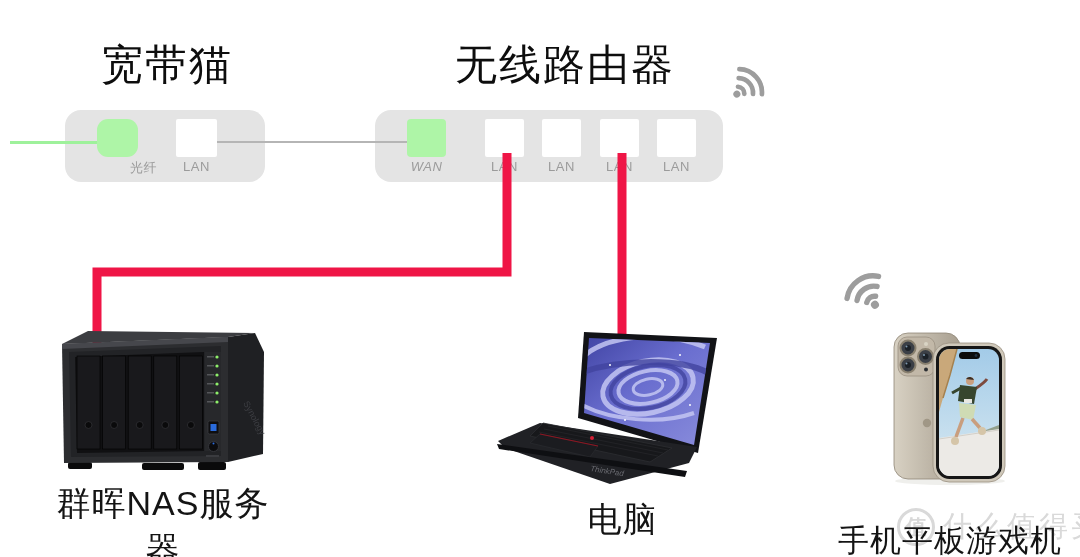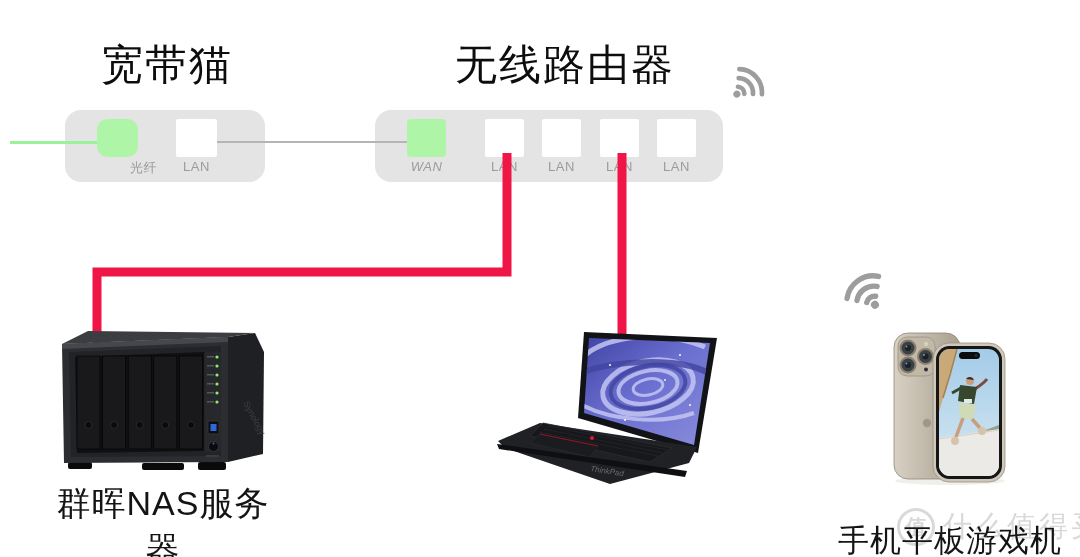--- a/index.html
+++ b/index.html
@@ -273,20 +273,21 @@
         <path d="M92,99 L100,108" stroke="#c99e7e" stroke-width="3.5" fill="none"></path>
         <circle cx="75" cy="121" r="4" fill="#d5c5a8"></circle>
         <circle cx="102" cy="111" r="4" fill="#d5c5a8"></circle>
       </g>
       <rect x="79" y="32" width="21" height="7" rx="3.5" fill="#0c0c0c"></rect>
       <circle cx="96" cy="35.5" r="1.4" fill="#20303e"></circle>
     </g>
   </svg>
 
   <div class="dev-label lbl-nas">群晖NAS服务器</div>
+  <div class="dev-label lbl-pc">电脑</div>
   <div class="dev-label lbl-mobile">手机平板游戏机</div>
 
   <div class="watermark">
     <div class="wm-badge">值</div>
     <div class="wm-text">什么值得买</div>
   </div>
 
 </div>
 
 </body></html>

